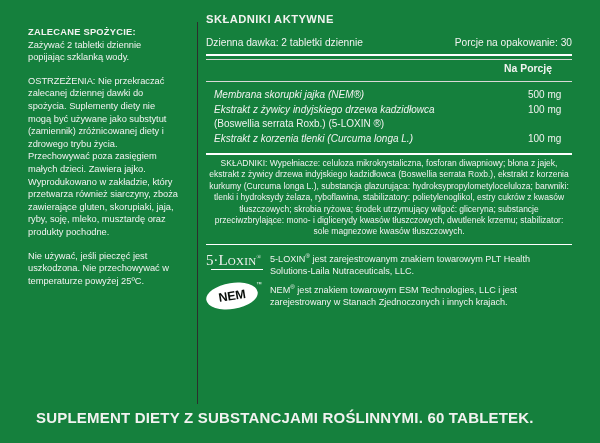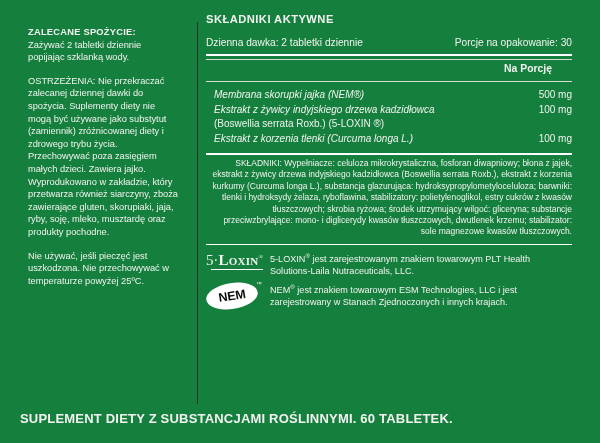--- a/index.html
+++ b/index.html
@@ -74,28 +74,28 @@
 
   .ing-table { margin-top:6px; }
   .ing-row {
     display:flex;
     justify-content:space-between;
     align-items:flex-start;
     font-size:10px;
     line-height:14.6px;
   }
   .ing-name { padding-left:8px; flex:1;font-style:italic; }
-  .ing-amt  { white-space:nowrap; padding-left:10px; text-align:right; min-width:54px; }
+  .ing-amt  { white-space:nowrap; padding-left:10px; text-align:left; min-width:54px; }
   .ing-name-cont { padding-left:8px; font-size:10px; line-height:14.6px; }
 
   .other-block { margin-top:7px; }
   .other-text {
     font-size:8.5px;
     line-height:11.4px;
-    text-align:right;
+    text-align:center;
     padding-top:3px;
   }
 
   
   .tm-sep { height:1.6px; background:#ffffff; margin-top:6px; }
   .tm-block { margin-top:5px; }
   .tm-row {
     display:flex;
     align-items:flex-start;
     margin-bottom:4px;
@@ -118,21 +118,21 @@
   .loxin {
     font-family:"Liberation Serif", serif;
     font-size:14px;
     line-height:15px;
     letter-spacing:0.1px;
     position:relative;
     white-space:nowrap;
     padding-bottom:2px;
   }
   .loxin .five { font-size:15px; }
-  .loxin .caps { font-variant:small-caps; font-size:15px; letter-spacing:0.3px;font-weight:bold; }
+  .loxin .caps { font-variant:small-caps; font-size:15px; letter-spacing:0.3px; }
   .loxin .reg  { font-size:6px; vertical-align:super; }
   .loxin-underline {
     position:absolute;
     left:5px; bottom:0px;
     width:52px; height:1px;
     background:#ffffff;
   }
 
   
   .nem-logo {
@@ -161,23 +161,23 @@
   .nem-tm {
     position:absolute;
     right:0px; top:0px;
     font-size:5.5px;
     color:#ffffff;
   }
 
   
   .footer {
     position:absolute;
-    left:20px; bottom:17px;
+    left:36px; bottom:17px;
     width:544px;
-    font-size:13px;
+    font-size:15px;
     font-weight:bold;
     letter-spacing:0.2px;
     white-space:nowrap;
   }
 </style>
 </head>
 <body>
 
 <div class="label">
 

